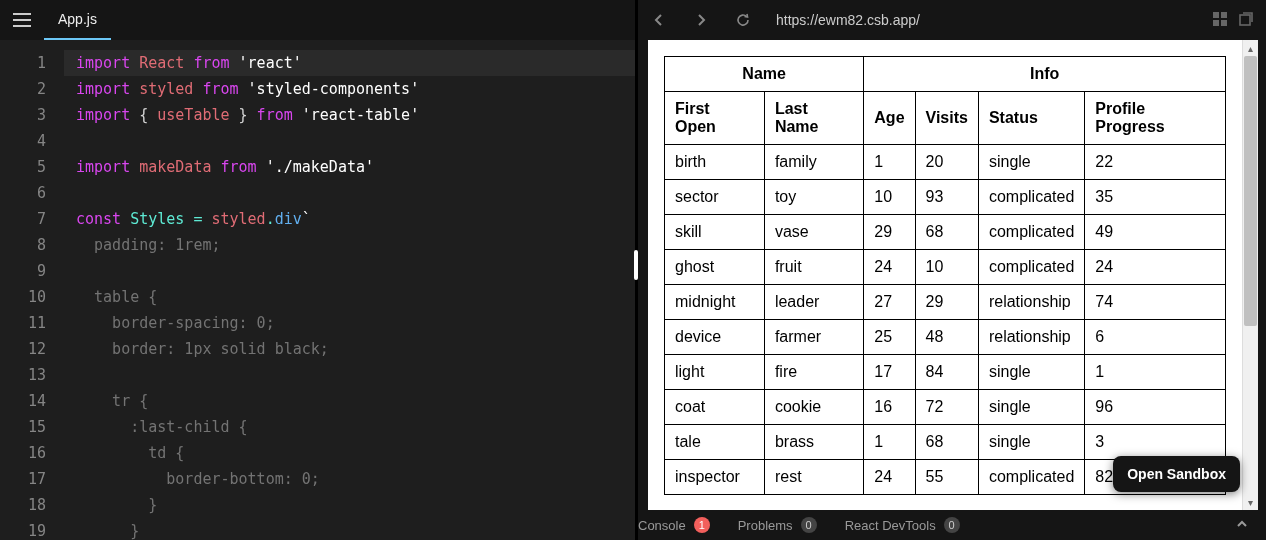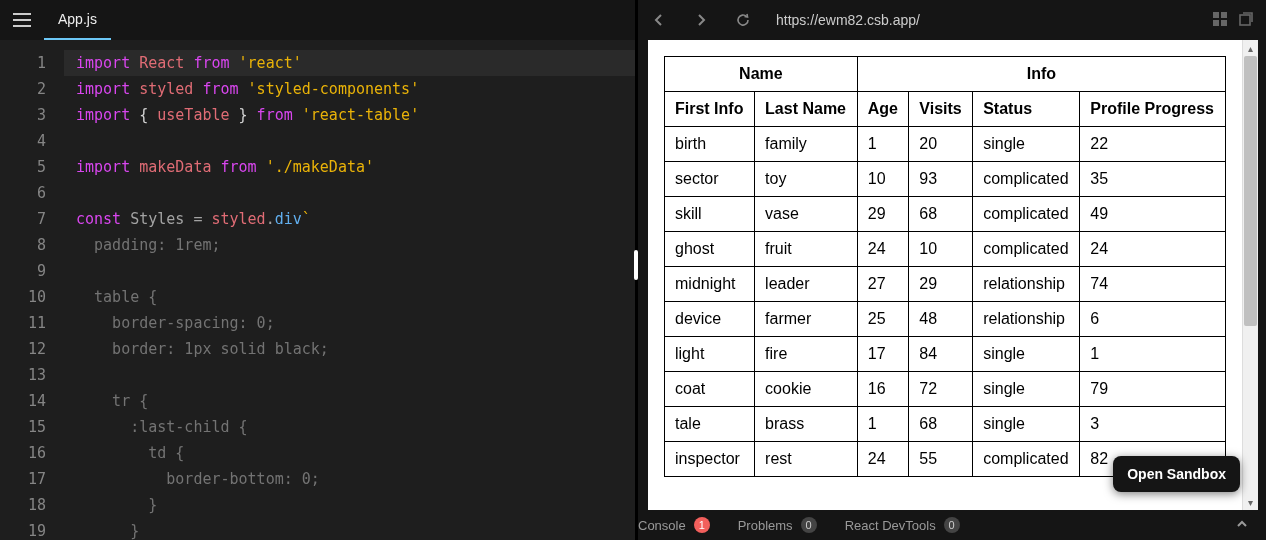--- a/index.html
+++ b/index.html
@@ -12,24 +12,24 @@
     .menu-btn { width: 44px; display: flex; justify-content: center; align-items: center; color: #ccc; cursor: pointer; }
     .tab { padding: 0 14px; height: 40px; display: flex; align-items: center; color: #eee; font-size: 14px; border-bottom: 2px solid #6cc7f6; }
     .editor-body { flex: 1; display: flex; overflow: hidden; background: #1e1e1e; }
     .gutter { width: 64px; padding-top: 10px; color: #858585; text-align: right; font-family: Menlo, Consolas, monospace; font-size: 15px; line-height: 26px; }
     .gutter div { padding-right: 18px; }
     .code { flex: 1; padding-top: 10px; padding-left: 12px; font-family: Menlo, Consolas, monospace; font-size: 15px; line-height: 26px; white-space: pre; color: #d4d4d4; }
     .line { height: 26px; }
     .line.hl { background: #2a2a2a; margin-left: -12px; padding-left: 12px; }
     .tok-kw { color: #d946ef; }
     .tok-ident { color: #e06c75; }
-    .tok-str { color: #eab308; }
+    .tok-str { color: #ffffff; }
     .tok-fn { color: #61afef; }
     .tok-css { color: #737373; }
-    .tok-plain { color: #a3a3a3; }
+    .tok-plain { color: #5eead4; }
     .tok-brace { color: #d4d4d4; }
 
     
     .divider-knob { position: absolute; right: -3px; top: 250px; width: 4px; height: 30px; background: #fff; border-radius: 2px; }
 
     
     .right-panel { flex: 1; display: flex; flex-direction: column; background: #151515; position: relative; }
     .browser-bar { height: 40px; display: flex; align-items: center; gap: 24px; padding: 0 12px; color: #aaa; }
     .nav-ico { width: 18px; display: flex; justify-content: center; cursor: pointer; color: #888; }
     .url { flex: 1; color: #ccc; font-size: 14px; }
@@ -138,21 +138,21 @@
 
     <div class="preview">
       <div class="preview-content">
         <table id="data-table">
           <thead>
             <tr id="grp-row">
                 <th class="grp" colspan="2">Name</th>
                 <th class="grp" colspan="4">Info</th>
               </tr>
             <tr id="hdr-row">
-                <th>First Info</th>
+                <th>First Open</th>
                 <th>Last Name</th>
                 <th>Age</th>
                 <th>Visits</th>
                 <th>Status</th>
                 <th>Profile Progress</th>
               </tr>
           </thead>
           <tbody id="tbody">
               <tr>
                 <td>birth</td>
@@ -209,21 +209,21 @@
                 <td>84</td>
                 <td>single</td>
                 <td>1</td>
               </tr>
               <tr>
                 <td>coat</td>
                 <td>cookie</td>
                 <td>16</td>
                 <td>72</td>
                 <td>single</td>
-                <td>79</td>
+                <td>96</td>
               </tr>
               <tr>
                 <td>tale</td>
                 <td>brass</td>
                 <td>1</td>
                 <td>68</td>
                 <td>single</td>
                 <td>3</td>
               </tr>
               <tr>

